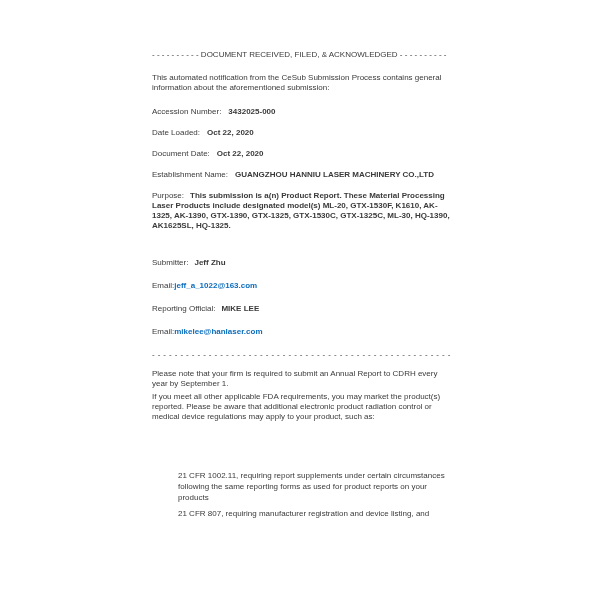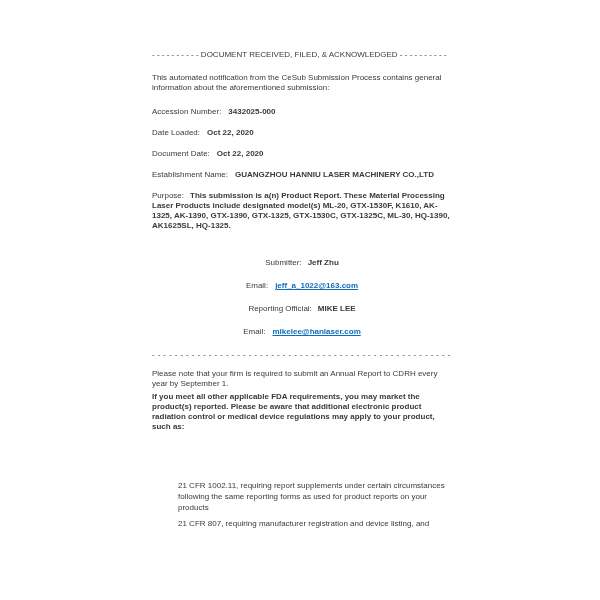--- a/index.html
+++ b/index.html
@@ -30,37 +30,35 @@
     margin: 0 0 13px 0;
   }
   p { margin: 0; }
   .intro { margin-bottom: 14px; }
   .row { margin-bottom: 11px; }
   .row .lbl { font-weight: normal; }
   .row .val { font-weight: bold; margin-left: 7px; }
   .purpose { margin-top: 3px; margin-bottom: 27px; }
   .purpose .lbl { font-weight: normal; }
   .purpose .val { font-weight: bold; margin-left: 6px; }
-  .contact-row { margin-bottom: 13px; text-align: center; }
+  .contact-row { margin-bottom: 13px; }
   .contact-row .val { font-weight: bold; margin-left: 6px; }
   a.email-link {
     font-weight: bold;
     color: #0b6dbd;
-    text-decoration: underline;
-    margin-left: 7px;
     cursor: pointer;
   }
   .divider {
     white-space: nowrap;
     overflow: hidden;
     margin: 8px 0 9px 0;
     letter-spacing: 0.4px;
   }
   .note1 { margin-bottom: 3px; }
-  .note2 { margin-bottom: 48px; font-weight: bold; }
+  .note2 { margin-bottom: 48px; }
   .reglist { margin-left: 26px; width: 272px; margin-top: 28px; }
   .regitem { margin-bottom: 5px; line-height: 11px; }
 </style>
 </head>
 <body>
 
 <div class="page">
   <div class="content">
 
     <div class="hdr">- - - - - - - - - - DOCUMENT RECEIVED, FILED, &amp; ACKNOWLEDGED - - - - - - - - - -</div>

